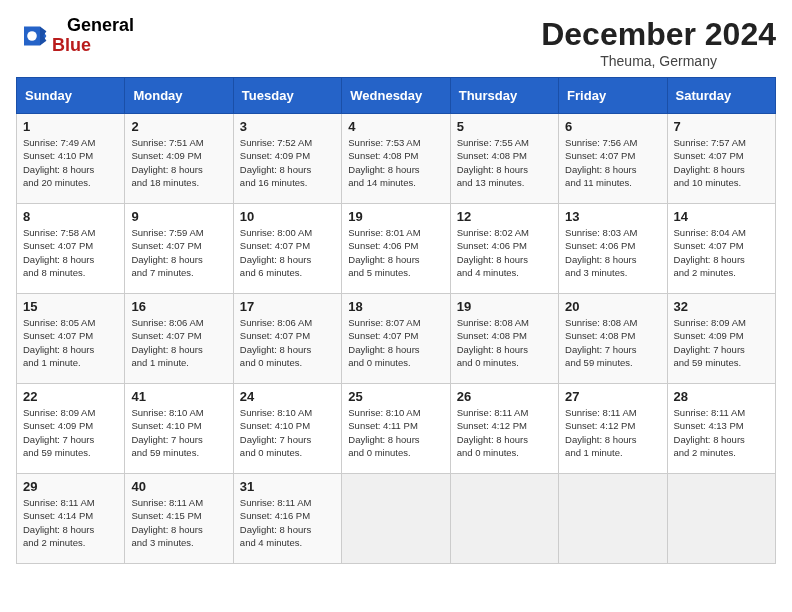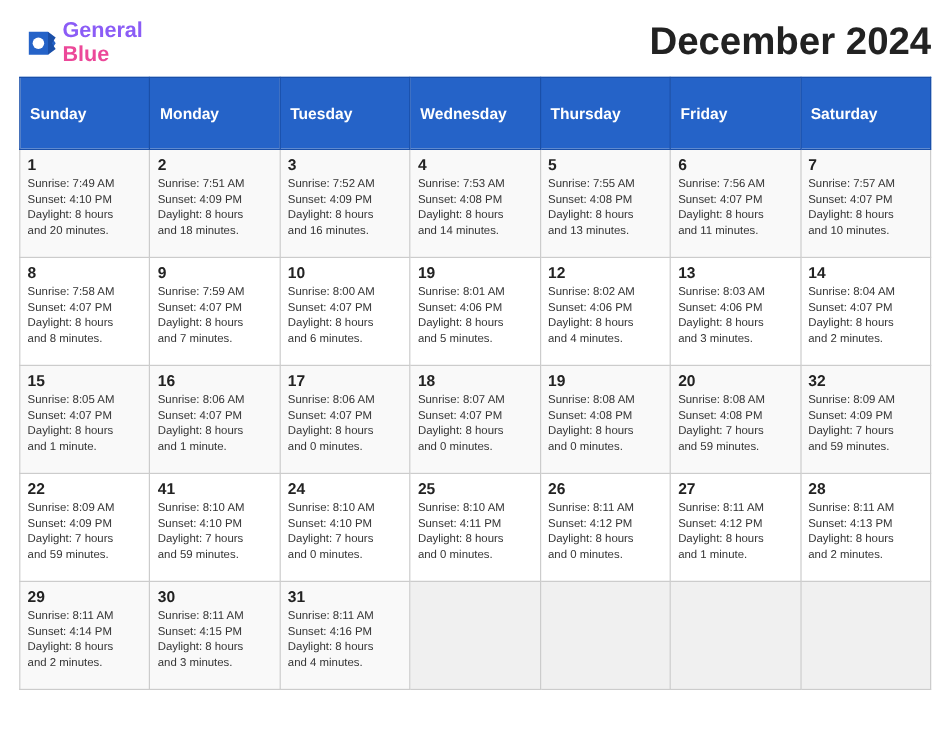--- a/index.html
+++ b/index.html
@@ -22,22 +22,22 @@
       gap: 4px;
     }
     .logo-text {
       font-size: 18px;
       font-weight: bold;
       line-height: 1.1;
     }
     .logo-text span {
       display: block;
     }
-    .logo-general { color: #8b5cf6; }
-    .logo-blue { color: #ec4899; }
+    .logo-general { color: #000000; margin-left: 15px; }
+    .logo-blue { color: #b91c1c; }
     .logo-icon {
       width: 32px;
       height: 32px;
     }
     .title-block { text-align: center; }
     .month-title {
       font-size: 32px;
       font-weight: bold;
       color: #222;
     }
@@ -48,21 +48,21 @@
     .calendar {
       width: 100%;
       border-collapse: collapse;
       border: 1px solid #ccc;
     }
     .calendar thead tr th {
       background: #2563c8;
       color: #fff;
       font-size: 13px;
       font-weight: bold;
-      padding: 22px 8px;
+      padding: 10px 8px;
       text-align: left;
       border: 1px solid #1a4fa8;
     }
     .calendar tbody tr td {
       width: calc(100% / 7);
       vertical-align: top;
       padding: 5px 6px;
       border: 1px solid #ccc;
       font-size: 10px;
       color: #333;
@@ -102,20 +102,21 @@
       <polygon points="30,8 38,14 34,20 38,26 30,32" fill="#1a4fa8"></polygon>
       <circle cx="20" cy="20" r="6" fill="white"></circle>
     </svg>
     <div class="logo-text">
       <span class="logo-general">General</span>
       <span class="logo-blue">Blue</span>
     </div>
   </div>
   <div class="title-block">
     <div class="month-title">December 2024</div>
+    <div class="location">Theuma, Germany</div>
   </div>
 </div>
 
 <table class="calendar">
   <thead>
     <tr>
     <th>Sunday</th>
         <th>Monday</th>
         <th>Tuesday</th>
         <th>Wednesday</th>
@@ -244,21 +245,21 @@
           <span class="day-num">28</span>
           <div class="day-info">Sunrise: 8:11 AM<br>Sunset: 4:13 PM<br>Daylight: 8 hours<br>and 2 minutes.</div>
         </td>
       </tr>
       <tr>
         <td>
           <span class="day-num">29</span>
           <div class="day-info">Sunrise: 8:11 AM<br>Sunset: 4:14 PM<br>Daylight: 8 hours<br>and 2 minutes.</div>
         </td>
         <td>
-          <span class="day-num">30</span>
+          <span class="day-num">40</span>
           <div class="day-info">Sunrise: 8:11 AM<br>Sunset: 4:15 PM<br>Daylight: 8 hours<br>and 3 minutes.</div>
         </td>
         <td>
           <span class="day-num">31</span>
           <div class="day-info">Sunrise: 8:11 AM<br>Sunset: 4:16 PM<br>Daylight: 8 hours<br>and 4 minutes.</div>
         </td>
         <td class="empty-cell"></td>
         <td class="empty-cell"></td>
         <td class="empty-cell"></td>
         <td class="empty-cell"></td>

